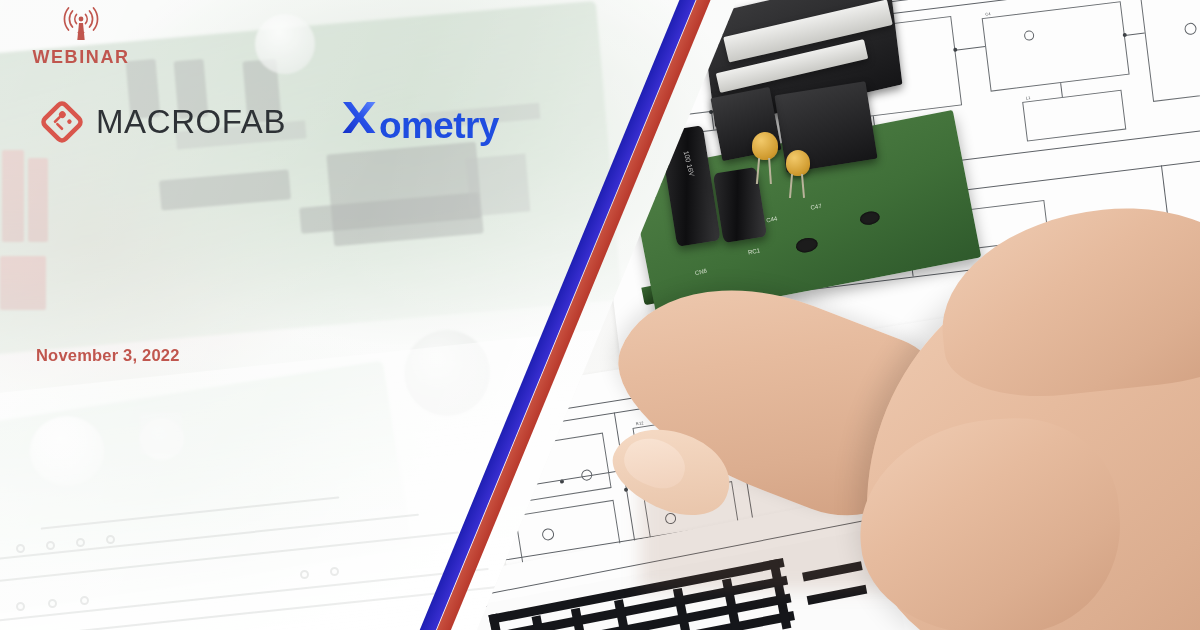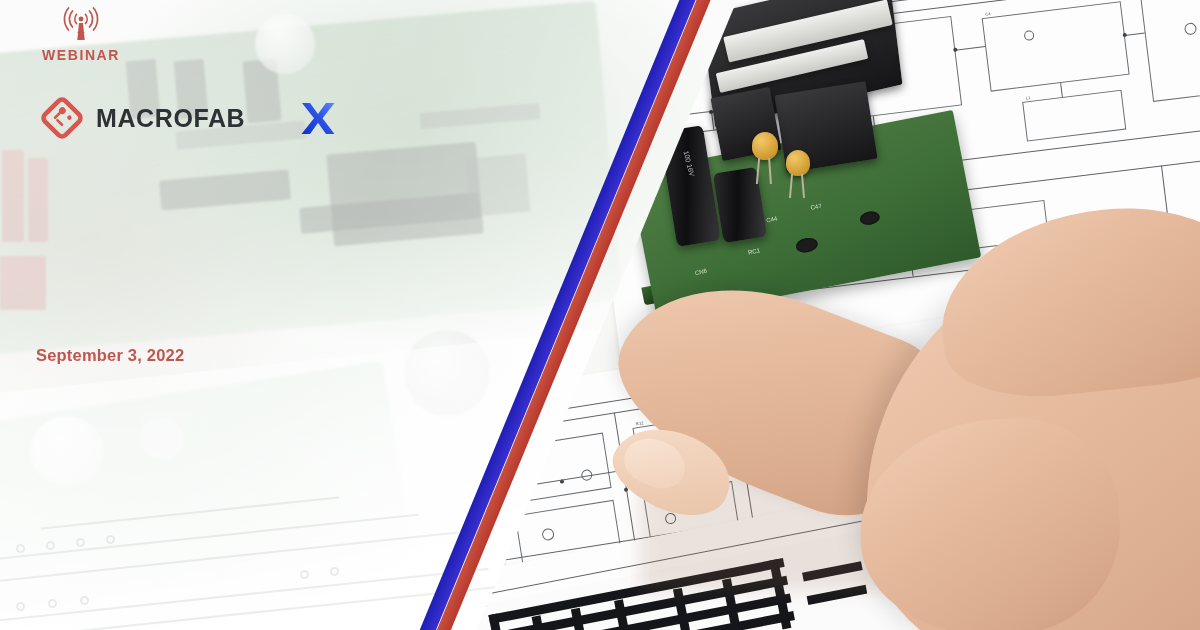--- a/index.html
+++ b/index.html
@@ -135,27 +135,27 @@
   .divider { position:absolute; top:-80px; left:0; width:26px; height:820px;
              transform-origin:top center; }
   #divider-blue { left:713px; transform:rotate(22.4deg); width:15px;
                   background:linear-gradient(90deg,#1f1fb4,#3a2fd2); }
   #divider-red  { left:730px; transform:rotate(22.4deg); width:13px;
                   background:linear-gradient(90deg,#c8503f,#b8392c); }
 
   
   #webinar-badge { position:absolute; left:26px; top:6px; width:110px; text-align:center; }
   #webinar-icon { display:block; margin:0 auto; }
-  #webinar-label { display:block; margin-top:1px; color:#c0564e; font-size:14px;
+  #webinar-label { display:block; margin-top:1px; color:#c0564e; font-size:18px;
                    font-weight:bold; letter-spacing:1.6px;
                    font-family:"Liberation Sans", sans-serif; }
 
   #logo-row { position:absolute; left:40px; top:96px; display:flex; align-items:center; gap:52px; }
   #macrofab-logo { display:flex; align-items:center; gap:12px; }
-  #macrofab-wordmark { font-size:25px; font-weight:bold; letter-spacing:.6px;
+  #macrofab-wordmark { font-size:33px; font-weight:normal; letter-spacing:.6px;
                        color:#2e3236; font-family:"Liberation Sans", sans-serif; }
   #xometry-logo { display:flex; align-items:baseline; }
   #xometry-wordmark { font-size:37px; font-weight:bold; letter-spacing:-.6px;
                       color:#1f4de0; font-family:"Liberation Sans", sans-serif; }
 
   #webinar-title { position:absolute; left:36px; top:248px; width:600px;
                    color:#2f2fbe; font-size:34.5px; font-weight:bold; line-height:1.29;
                    letter-spacing:-.3px; font-family:"Liberation Sans", sans-serif; }
 
   #webinar-date { position:absolute; left:36px; top:346px; color:#c0564e;
@@ -423,23 +423,24 @@
       <svg width="42" height="42" viewBox="0 0 42 42" style="margin-right:-1px;">
         <defs>
           <linearGradient id="xgrad" x1="0" y1="1" x2="1" y2="0">
             <stop offset="0%" stop-color="#1430c8"></stop>
             <stop offset="55%" stop-color="#2952e8"></stop>
             <stop offset="100%" stop-color="#5e86ff"></stop>
           </linearGradient>
         </defs>
         <path d="M5 6 L13 6 L21 17 L29 6 L37.5 6 L25.5 21.3 L37.5 37 L29 37 L21 25.8 L13 37 L4.5 37 L17 21.3 Z" fill="url(#xgrad)"></path>
       </svg>
+      <span id="xometry-wordmark">ometry</span>
     </div>
 
   </div>
 
   <h1 id="webinar-title">
     <br>
   </h1>
 
-  <div id="webinar-date">September 3, 2022</div>
+  <div id="webinar-date">November 3, 2022</div>
 
 </div>
 
 </body></html>

